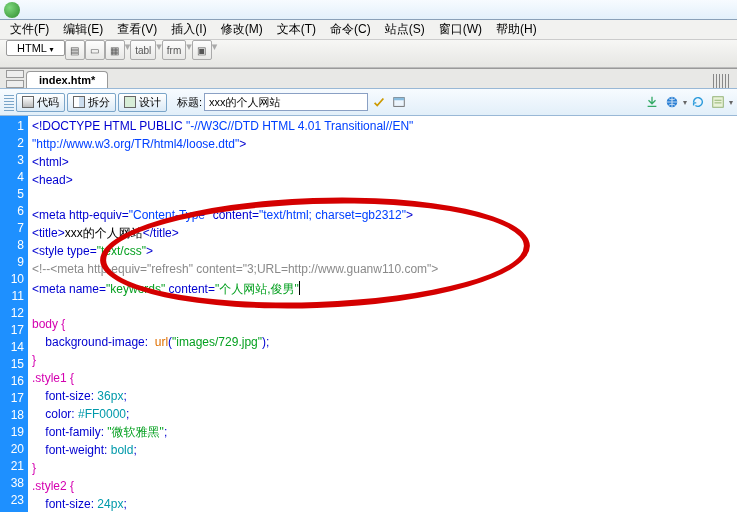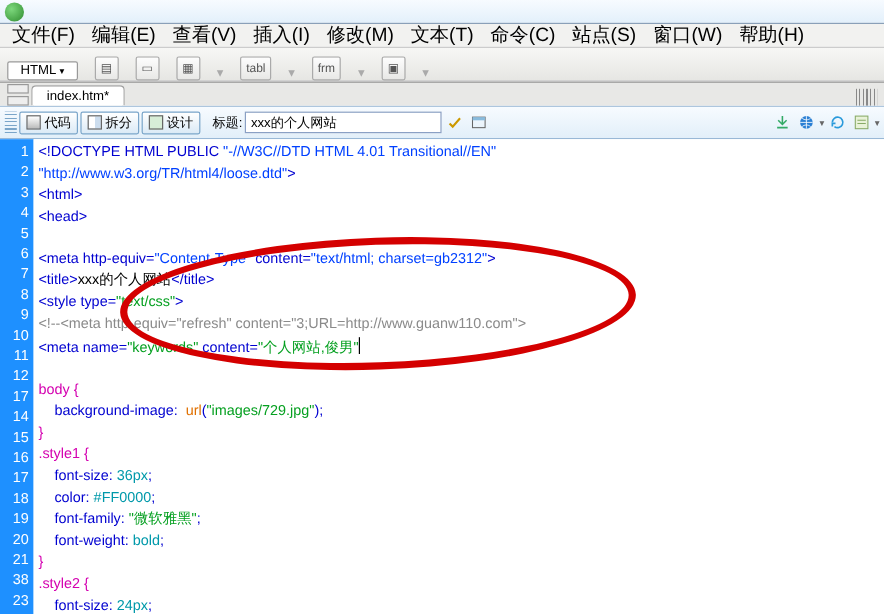--- a/index.html
+++ b/index.html
@@ -1,21 +1,21 @@
 <!DOCTYPE html>
 <html><head>
 <meta charset="utf-8">
 <style>
 *{box-sizing:border-box;margin:0;padding:0;font-family:"Microsoft YaHei",Arial,sans-serif;}
 html,body{width:737px;height:512px;overflow:hidden;background:#fff;}
 .titlebar{height:20px;background:linear-gradient(#f7fbff,#e3f0fb);border-bottom:1px solid #8aa0b8;display:flex;align-items:center;font-size:11px;color:#000;}
 .titlebar .icon{width:16px;height:16px;margin:0 4px;background:radial-gradient(circle at 35% 35%,#7dd87d,#2e8b2e);border-radius:50%;}
-.menubar{height:20px;display:flex;align-items:center;gap:6px;padding:0 6px;font-size:16px;background:#f2f2f0;border-bottom:1px solid #ccc;}
+.menubar{height:20px;display:flex;align-items:center;gap:6px;padding:0 6px;font-size:12px;background:#f2f2f0;border-bottom:1px solid #ccc;}
 .menubar span{padding:2px 4px;}
-.toolstrip{height:28px;background:linear-gradient(#f7f7f5,#e6e6e3);border-bottom:1px solid #bbb;display:flex;align-items:flex-end;padding:0 6px;font-size:11px;gap:14px;}
+.toolstrip{height:28px;background:linear-gradient(#f7f7f5,#e6e6e3);border-bottom:1px solid #bbb;display:flex;align-items:flex-start;padding:0 6px;font-size:11px;gap:0;}
 .html-pill{border:1px solid #999;border-radius:2px;padding:1px 10px;background:#fff;}
 .tbtn{width:20px;height:20px;border:1px solid #aaa;border-radius:2px;background:linear-gradient(#fdfdfd,#e8e8e6);display:flex;align-items:center;justify-content:center;font-size:10px;color:#555;}
 .sep{color:#aaa;}
 .tabarea{height:20px;background:#e8e8e6;display:flex;align-items:flex-end;padding-left:6px;position:relative;}
 .doctab{background:#fff;border:1px solid #999;border-bottom:none;padding:2px 12px;font-size:11px;border-radius:4px 4px 0 0;}
 .tabarea .right-grip{margin-left:auto;width:18px;height:14px;background:repeating-linear-gradient(90deg,#888 0,#888 1px,transparent 1px,transparent 3px);margin-right:6px;}
 .viewbar{height:28px;background:linear-gradient(#f7fbff,#e2eff9);border-top:1px solid #99b8d6;border-bottom:1px solid #99b8d6;display:flex;align-items:center;padding:0 4px;font-size:11px;gap:2px;}
 .grip{width:10px;height:18px;background:repeating-linear-gradient(0deg,#7aa5c9 0,#7aa5c9 1px,transparent 1px,transparent 3px);}
 .vbtn{border:1px solid #7aa5c9;border-radius:2px;padding:1px 5px;background:linear-gradient(#fff,#dbeaf6);display:flex;align-items:center;gap:3px;}
 .vbtn .ic{width:12px;height:12px;border:1px solid #666;background:#fff;}
@@ -31,21 +31,21 @@
 .c-gray{color:#8a8a8a;}
 .c-blue{color:#0040ff;}
 .c-navy{color:#0000d0;}
 .c-green{color:#05a020;}
 .c-pink{color:#d400b0;}
 .c-orange{color:#e07000;}
 .c-teal{color:#0099aa;}
 .ann{position:absolute;pointer-events:none;}
 .ellipse{border:6px solid #d40000;border-radius:50%;}
 .cursor{position:absolute;width:1px;height:14px;background:#000;}
-.tabarea-border{border-top:1px solid #999;}
+.tabarea-border{border-top:1px solid #999;font-weight:bold;}
 .left-tab-btns{width:18px;height:100%;display:flex;flex-direction:column;justify-content:center;gap:2px;margin-right:2px;}
 .left-tab-btns div{height:8px;border:1px solid #999;background:#eee;}
 </style>
 </head>
 <body>
 
 <div class="titlebar">
   <div class="icon"></div>
 </div>
 

